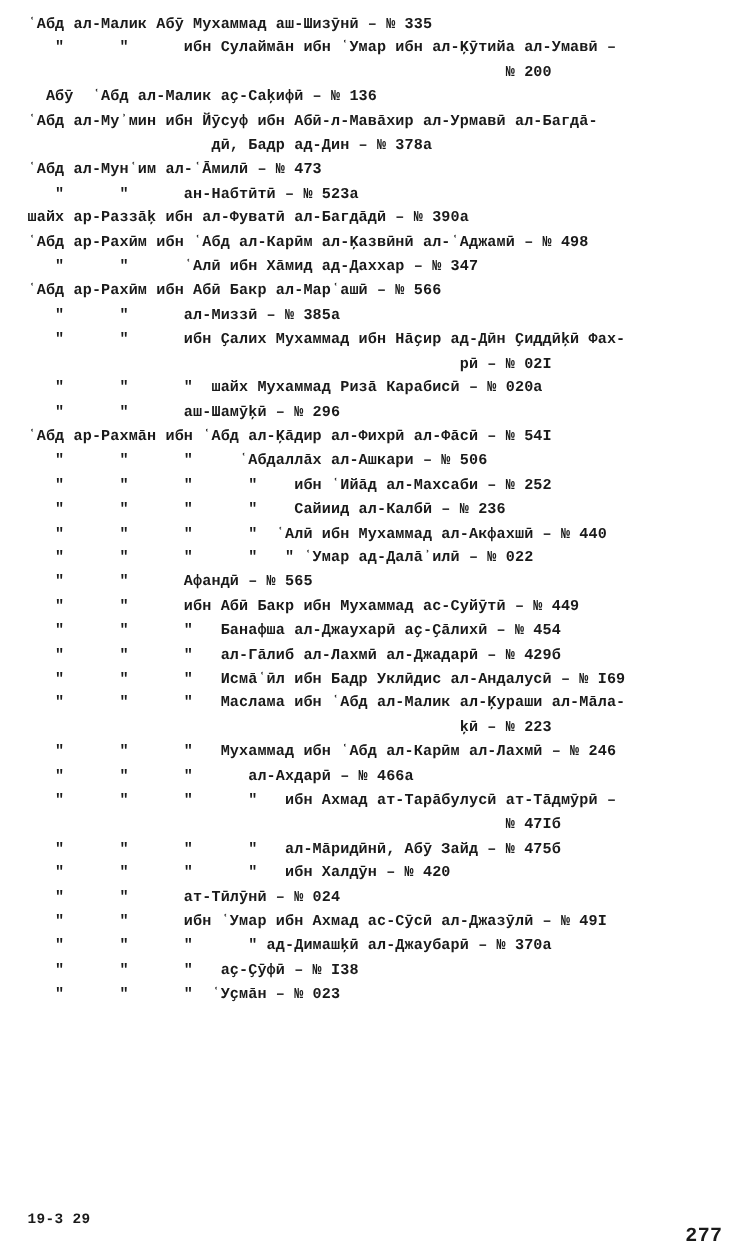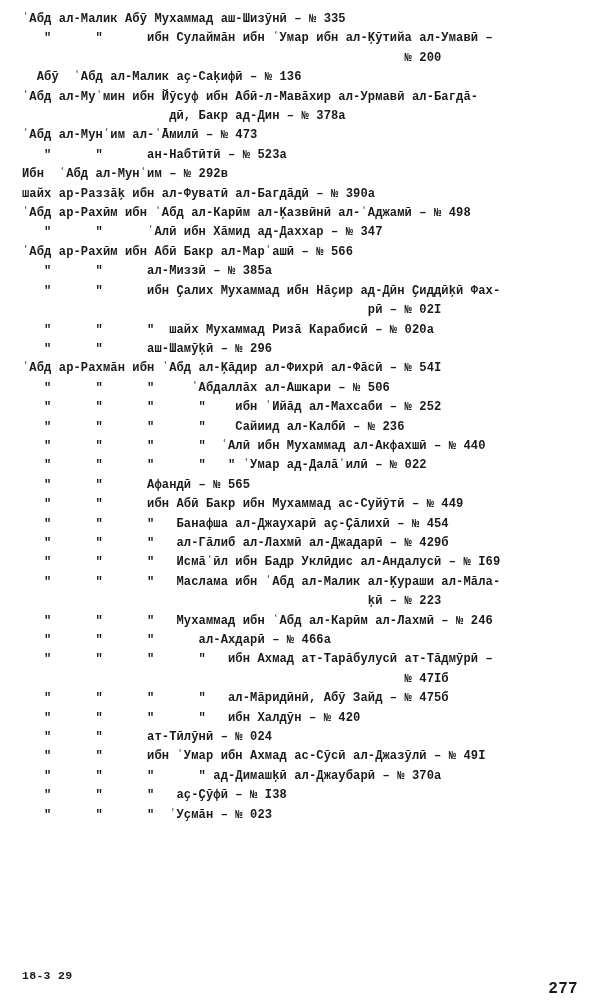--- a/index.html
+++ b/index.html
@@ -70,24 +70,23 @@
 </head>
 <body>
 
 <div class="page">
   <div class="index-list" id="index-list">
       <div class="entry"><span class="line">ʿАбд ал-Малик Абӯ Мухаммад аш-Шизӯнӣ – № 335</span></div>
       <div class="entry"><span class="line">   "      "      ибн Сулаймāн ибн ʿУмар ибн ал-Ķӯтийа ал-Умавӣ –</span></div>
       <div class="entry"><span class="cont">                                                    № 200</span></div>
       <div class="entry"><span class="line">  Абӯ  ʿАбд ал-Малик аҫ-Саķифӣ – № 136</span></div>
       <div class="entry"><span class="line">ʿАбд ал-Муʾмин ибн Йӯсуф ибн Абӣ-л-Мавāхир ал-Урмавӣ ал-Багдā-</span></div>
-      <div class="entry"><span class="cont">                    дӣ, Бакр ад-Дин – № 378а</span></div>
+      <div class="entry"><span class="cont">                    дӣ, Бадр ад-Дин – № 378а</span></div>
       <div class="entry"><span class="line">ʿАбд ал-Мунʿим ал-ʿĀмилӣ – № 473</span></div>
       <div class="entry"><span class="line">   "      "      ан-Набтӣтӣ – № 523а</span></div>
-      <div class="entry"><span class="line">Ибн  ʿАбд ал-Мунʿим – № 292в</span></div>
       <div class="entry"><span class="line">шайх ар-Раззāķ ибн ал-Фуватӣ ал-Багдāдӣ – № 390а</span></div>
       <div class="entry"><span class="line">ʿАбд ар-Рахӣм ибн ʿАбд ал-Карӣм ал-Ķазвӣнӣ ал-ʿАджамӣ – № 498</span></div>
       <div class="entry"><span class="line">   "      "      ʿАлӣ ибн Хāмид ад-Даххар – № 347</span></div>
       <div class="entry"><span class="line">ʿАбд ар-Рахӣм ибн Абӣ Бакр ал-Марʿашӣ – № 566</span></div>
       <div class="entry"><span class="line">   "      "      ал-Миззӣ – № 385а</span></div>
       <div class="entry"><span class="line">   "      "      ибн Ҫалих Мухаммад ибн Нāҫир ад-Дӣн Ҫиддӣķӣ Фах-</span></div>
       <div class="entry"><span class="cont">                                               рӣ – № 02I</span></div>
       <div class="entry"><span class="line">   "      "      "  шайх Мухаммад Ризā Карабисӣ – № 020а</span></div>
       <div class="entry"><span class="line">   "      "      аш-Шамӯķӣ – № 296</span></div>
       <div class="entry"><span class="line">ʿАбд ар-Рахмāн ибн ʿАбд ал-Ķāдир ал-Фихрӣ ал-Фāсӣ – № 54I</span></div>
@@ -111,17 +110,17 @@
       <div class="entry"><span class="line">   "      "      "      "   ибн Халдӯн – № 420</span></div>
       <div class="entry"><span class="line">   "      "      ат-Тӣлӯнӣ – № 024</span></div>
       <div class="entry"><span class="line">   "      "      ибн ʿУмар ибн Ахмад ас-Сӯсӣ ал-Джазӯлӣ – № 49I</span></div>
       <div class="entry"><span class="line">   "      "      "      " ад-Димашķӣ ал-Джаубарӣ – № 370а</span></div>
       <div class="entry"><span class="line">   "      "      "   аҫ-Ҫӯфӣ – № I38</span></div>
       <div class="entry"><span class="line">   "      "      "  ʿУҫмāн – № 023</span></div>
     </div>
 
   <div class="footer">
     <div class="footer-row">
-      <span class="sig">18-3 29</span>
+      <span class="sig">19-3 29</span>
       <span class="pageno">277</span>
     </div>
   </div>
 </div>
 
 </body></html>

